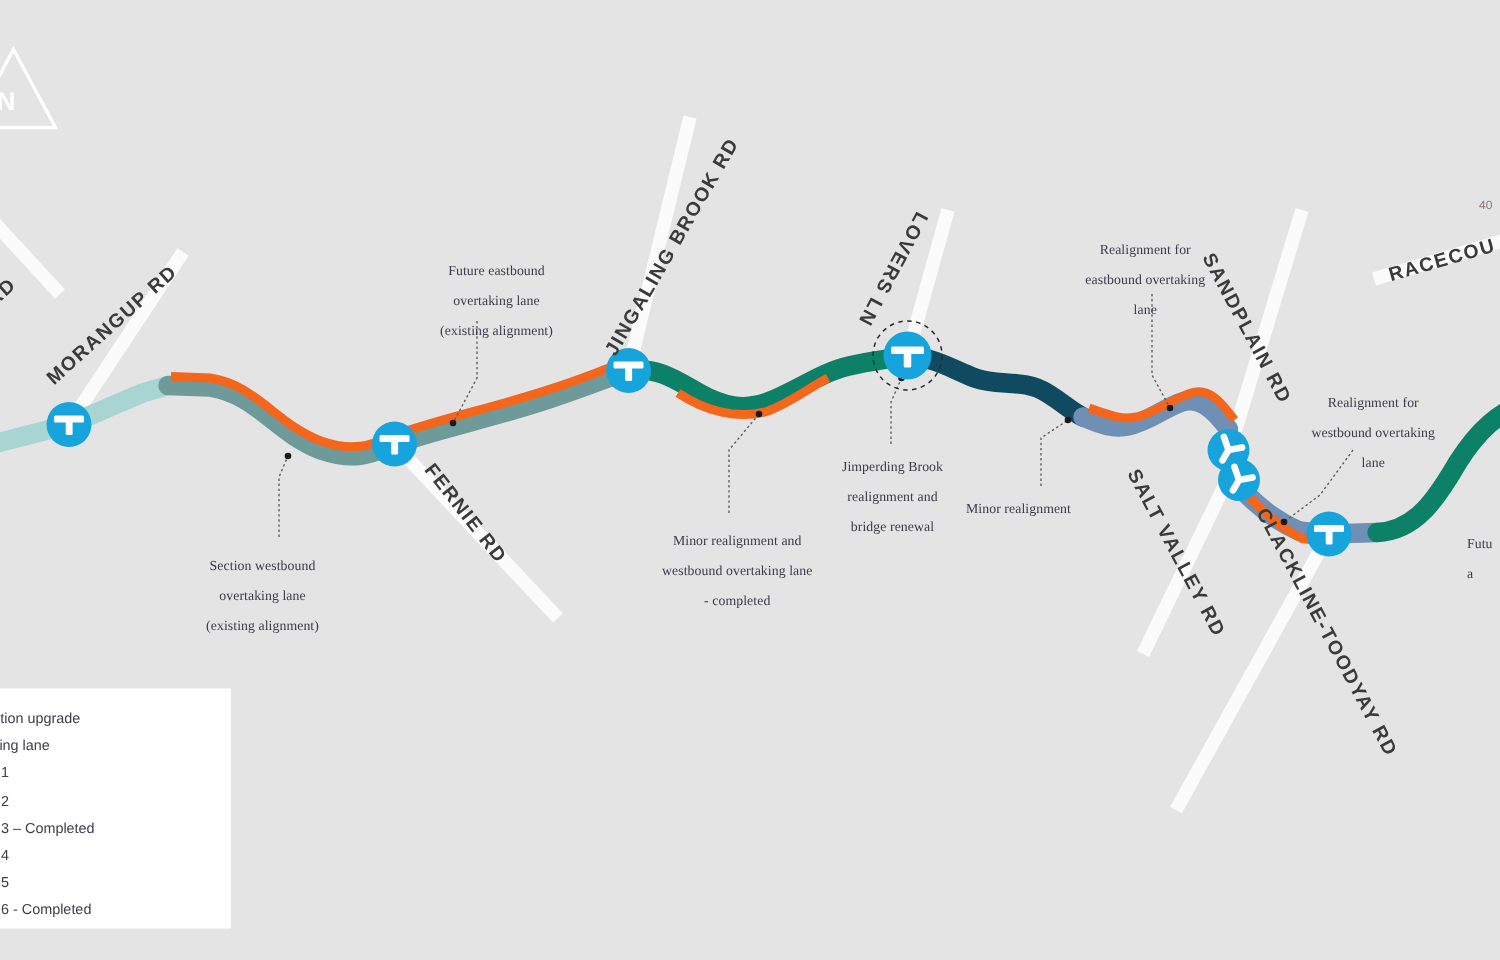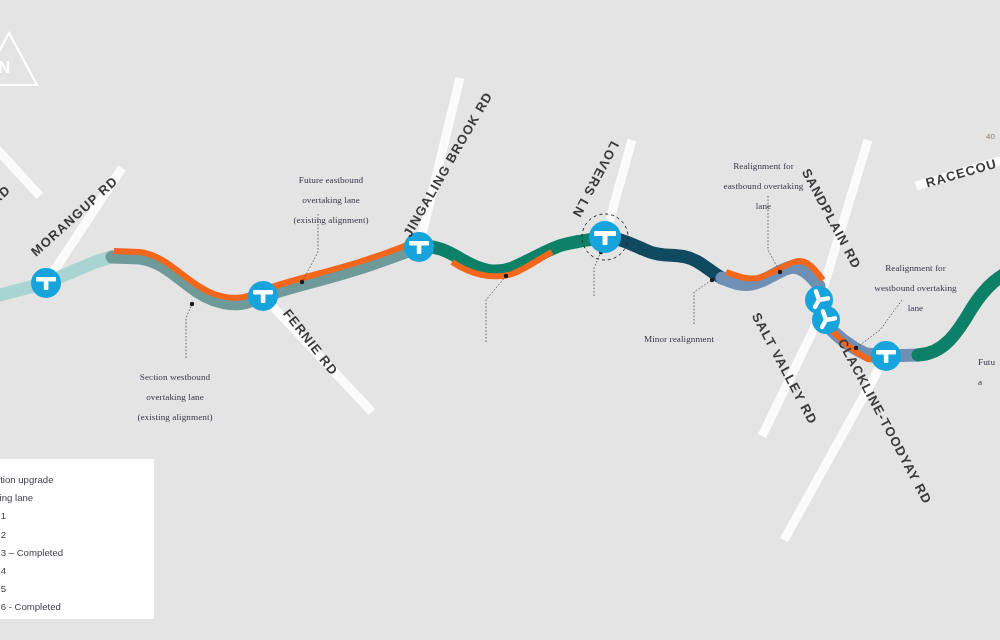--- a/index.html
+++ b/index.html
@@ -207,20 +207,26 @@
   <div class="roadlabel" style="left:762px; top:310px; transform:rotate(62deg);">SALT VALLEY RD</div>
   <div class="roadlabel" style="left:848px; top:336px; transform:rotate(62deg);">CLACKLINE-TOODYAY RD</div>
   <div class="roadlabel" style="left:924px; top:176px; transform:rotate(-16deg);">RACECOU</div>
 
   <div class="annot" style="left:110px; top:367px; width:130px;">Section westbound
 overtaking lane
 (existing alignment)</div>
   <div class="annot" style="left:266px; top:170px; width:130px;">Future eastbound
 overtaking lane
 (existing alignment)</div>
+  <div class="annot" style="left:414px; top:350px; width:155px;">Minor realignment and
+westbound overtaking lane
+- completed</div>
+  <div class="annot" style="left:540px; top:301px; width:110px;">Jimperding Brook
+realignment and
+bridge renewal</div>
   <div class="annot" style="left:624px; top:329px; width:110px;">Minor realignment</div>
   <div class="annot" style="left:706px; top:156px; width:115px;">Realignment for
 eastbound overtaking
 lane</div>
   <div class="annot" style="left:858px; top:258px; width:115px;">Realignment for
 westbound overtaking
 lane</div>
   <div class="annot" style="left:978px; top:352px; width:40px; text-align:left;">Futu
 a</div>
 

